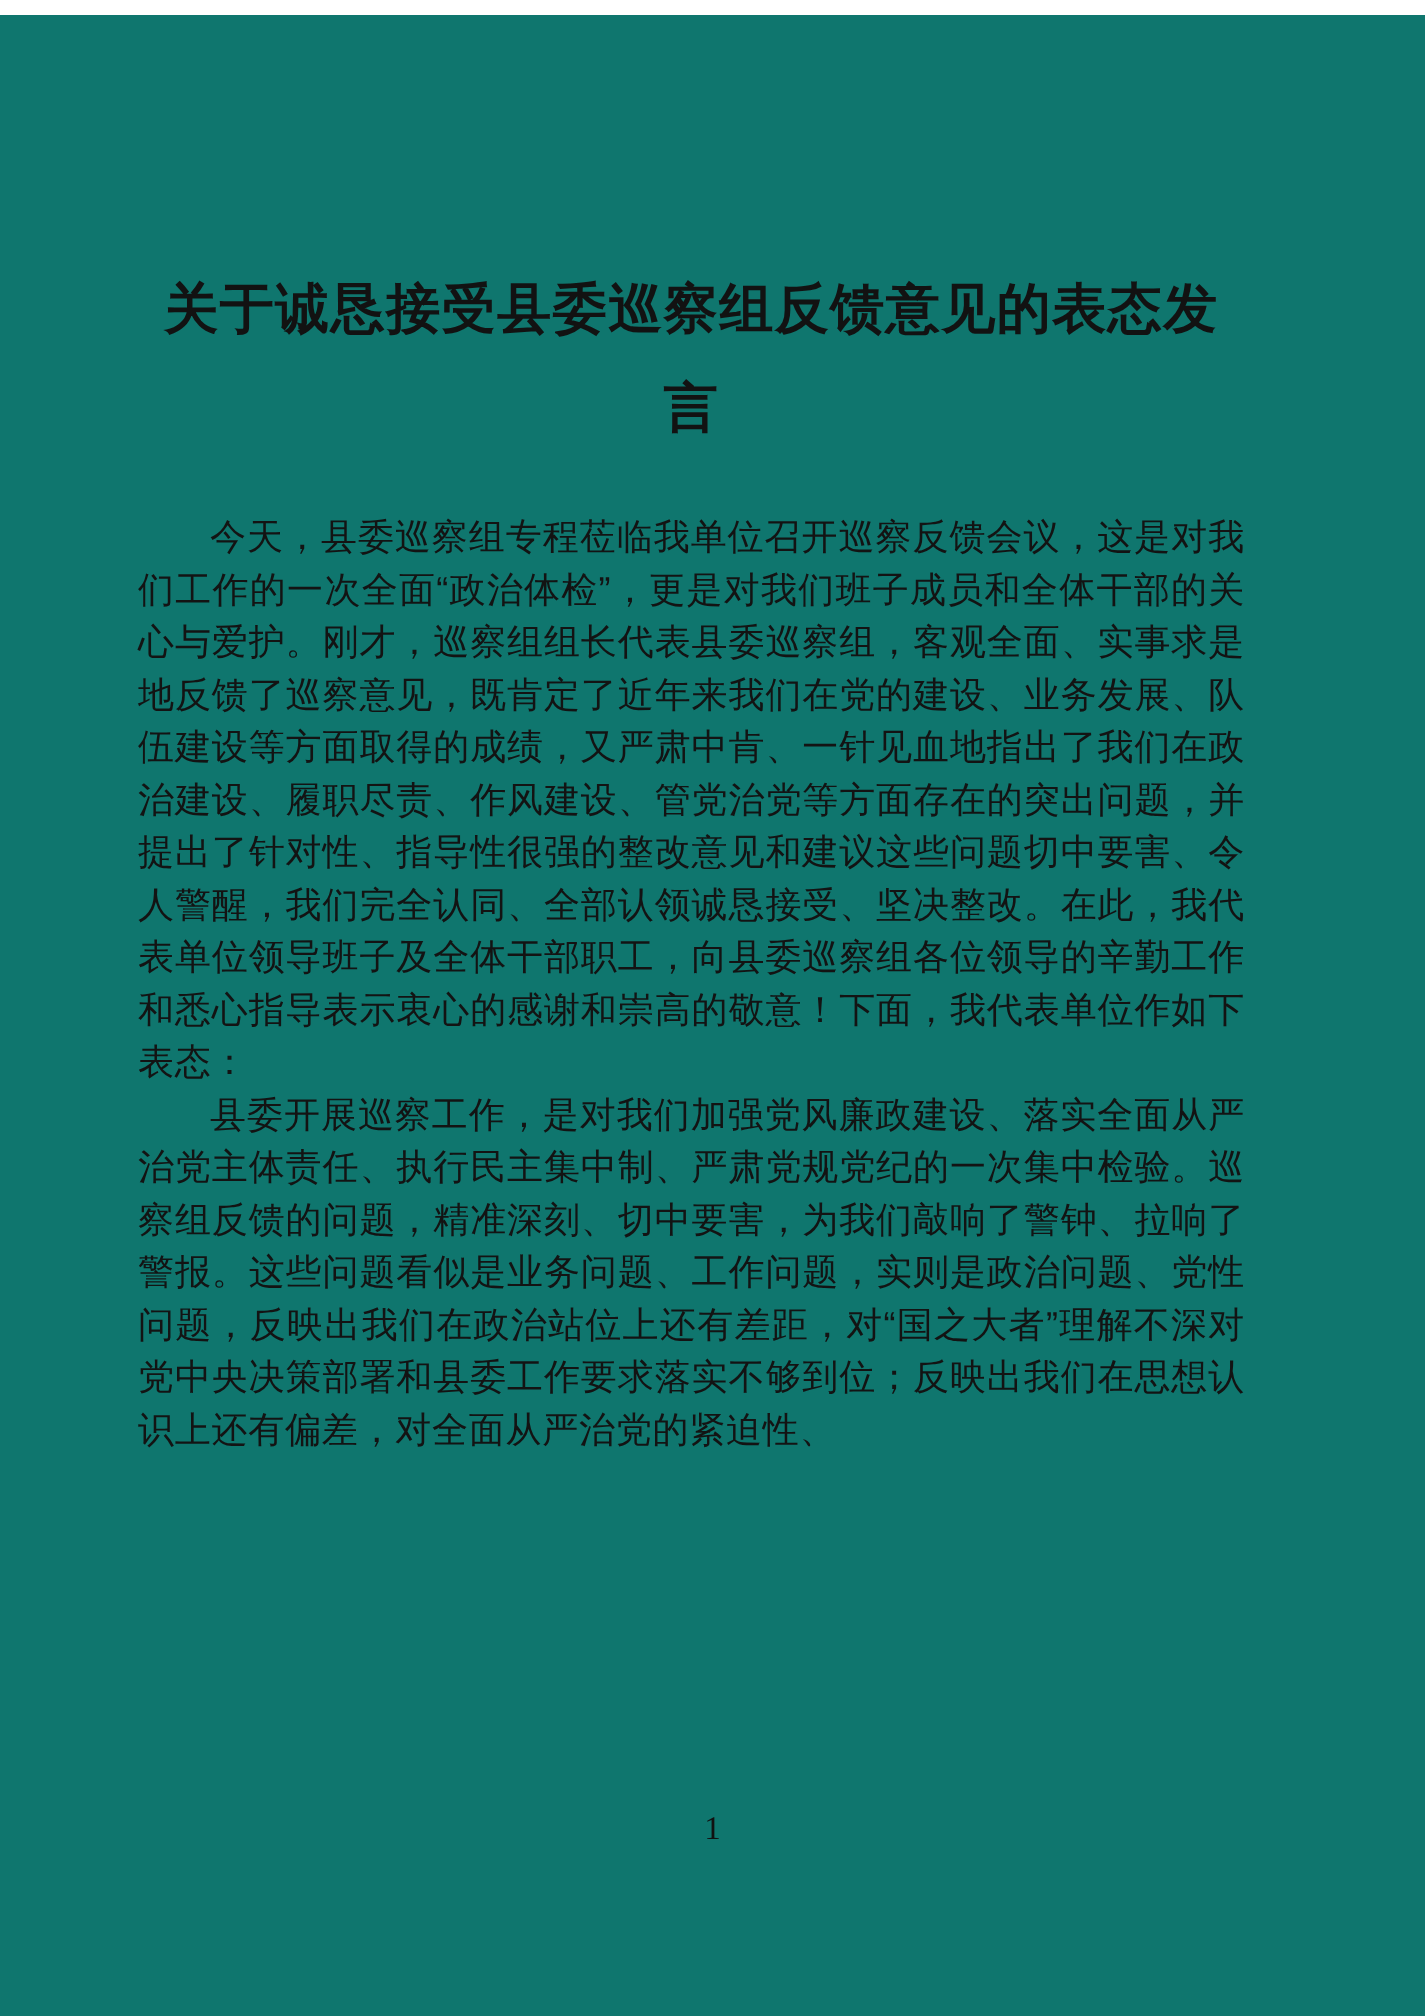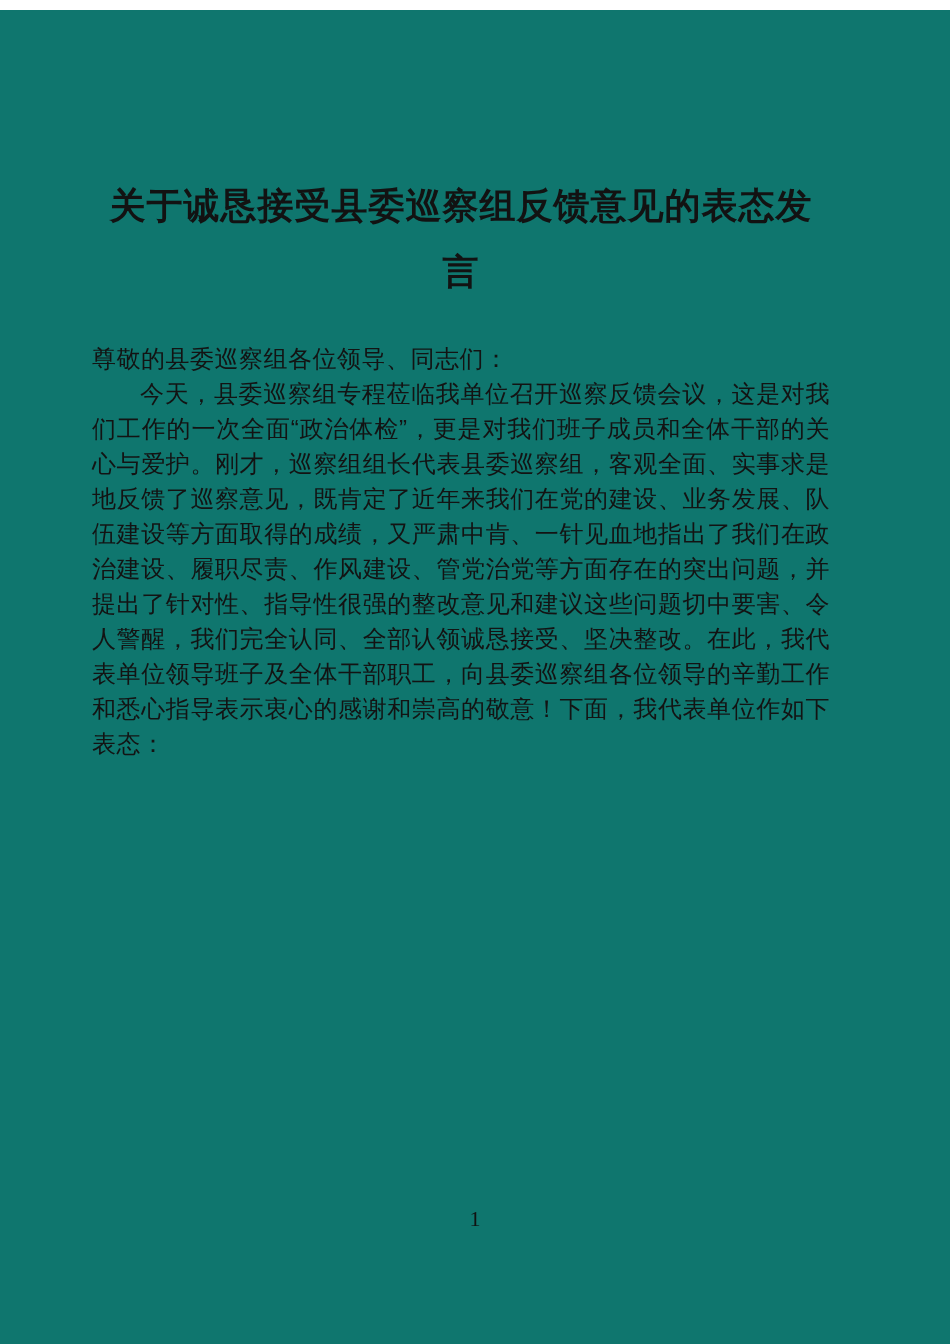--- a/index.html
+++ b/index.html
@@ -56,23 +56,23 @@
 </style>
 </head>
 <body>
 
 <div class="page">
 
   <h1 class="doc-title">关于诚恳接受县委巡察组反馈意见的表态发言</h1>
 
   <div class="doc-body">
 
-    <p class="salutation">尊敬的县委巡察组各位领导、同志们：</p>
 
     <p class="indent">今天，县委巡察组专程莅临我单位召开巡察反馈会议，这是对我们工作的一次全面“政治体检”，更是对我们班子成员和全体干部的关心与爱护。刚才，巡察组组长代表县委巡察组，客观全面、实事求是地反馈了巡察意见，既肯定了近年来我们在党的建设、业务发展、队伍建设等方面取得的成绩，又严肃中肯、一针见血地指出了我们在政治建设、履职尽责、作风建设、管党治党等方面存在的突出问题，并提出了针对性、指导性很强的整改意见和建议这些问题切中要害、令人警醒，我们完全认同、全部认领诚恳接受、坚决整改。在此，我代表单位领导班子及全体干部职工，向县委巡察组各位领导的辛勤工作和悉心指导表示衷心的感谢和崇高的敬意！下面，我代表单位作如下表态：</p>
 
 
+    <p class="indent">县委开展巡察工作，是对我们加强党风廉政建设、落实全面从严治党主体责任、执行民主集中制、严肃党规党纪的一次集中检验。巡察组反馈的问题，精准深刻、切中要害，为我们敲响了警钟、拉响了警报。这些问题看似是业务问题、工作问题，实则是政治问题、党性问题，反映出我们在政治站位上还有差距，对“国之大者”理解不深对党中央决策部署和县委工作要求落实不够到位；反映出我们在思想认识上还有偏差，对全面从严治党的紧迫性、</p>
 
   </div>
 
   <div class="page-number">1</div>
 
 </div>
 
 </body></html>

